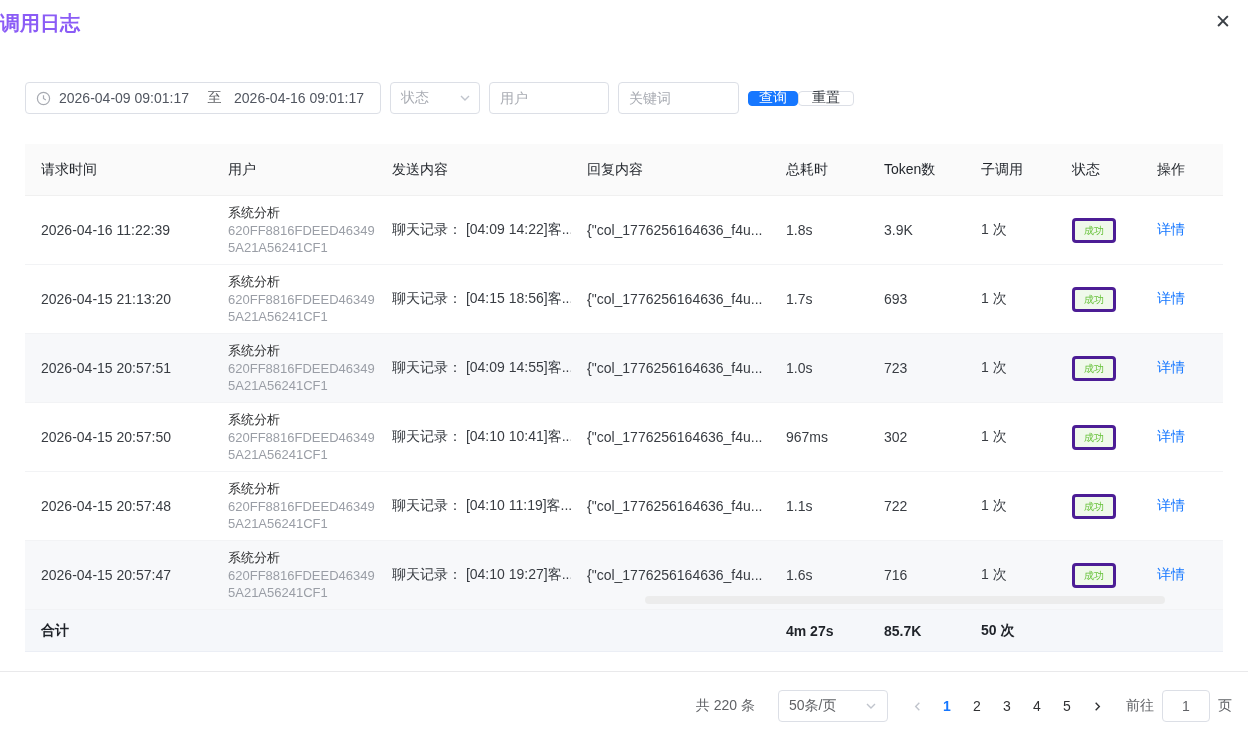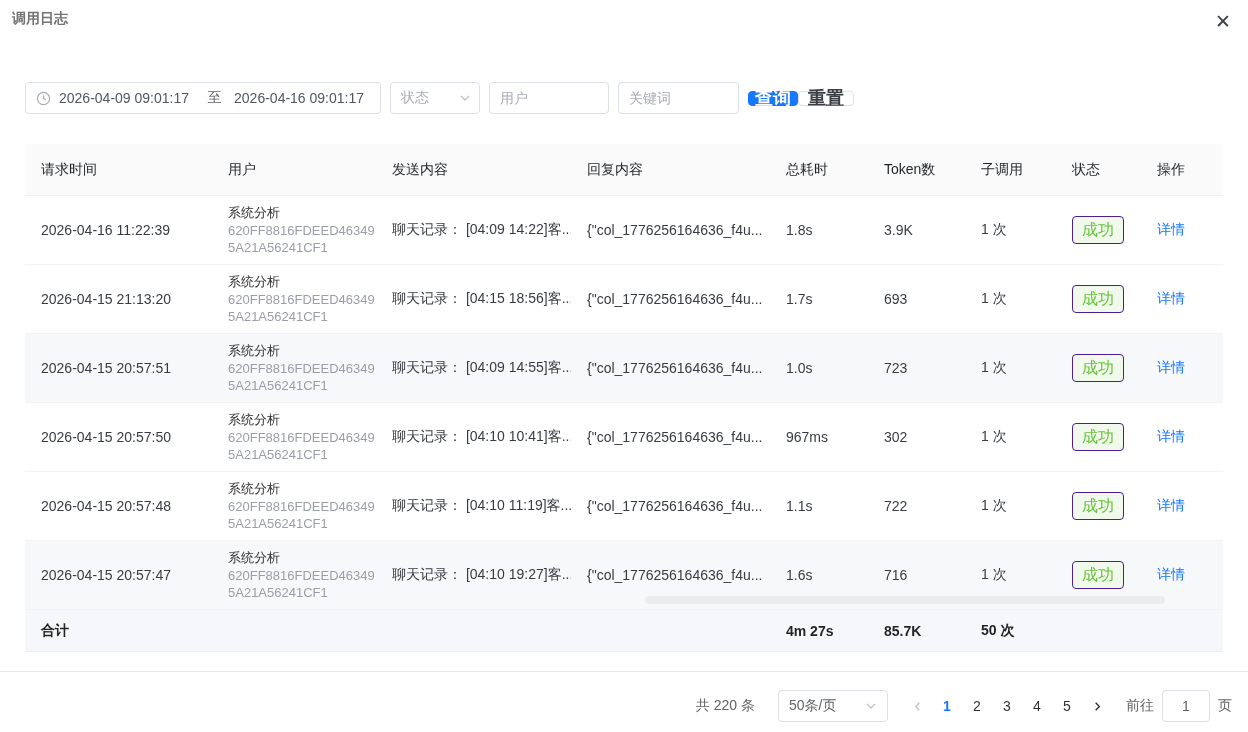--- a/index.html
+++ b/index.html
@@ -1,53 +1,53 @@
 <!DOCTYPE html>
 <html><head>
 <meta charset="utf-8">
 <style>
   * { margin:0; padding:0; box-sizing:border-box; }
   html,body { background:#fff; }
   body { font-family:"Liberation Sans","DejaVu Sans",sans-serif; color:#303133; }
   .dialog { position:relative; width:1248px; height:732px; background:#fff; overflow:hidden; }
 
   
-  .dlg-title { position:absolute; left:12px; top:10px; font-size:14px; font-weight:700; color:#737373; }
+  .dlg-title { position:absolute; left:0; top:10px; font-size:20px; font-weight:700; color:#8b5cf6; }
   .dlg-close { position:absolute; right:14px; top:10px; width:22px; height:22px; display:flex; align-items:center; justify-content:center; cursor:pointer; color:#3a3f45; font-size:19px; line-height:1; }
 
   
   .filters { position:absolute; left:25px; top:82px; display:flex; align-items:center; height:32px; }
   .ctl { height:32px; border:1px solid #dcdfe6; border-radius:4px; background:#fff; display:flex; align-items:center; font-size:14px; }
   .date-range { width:356px; padding:0 10px; color:#515660; }
   .date-range .clock { width:15px; height:15px; margin-right:8px; flex:none; color:#a8abb2; }
   .date-range .dval { width:160px; }
   .date-range .sep { width:46px; text-align:center; color:#606266; }
   .sel { justify-content:space-between; padding:0 8px 0 10px; color:#a8abb2; margin-left:9px; }
   .sel-status { width:90px; }
   .sel .chev { width:12px; height:12px; color:#c0c4cc; flex:none; }
   .txtin { margin-left:9px; }
   .txtin input { width:100%; height:100%; border:none; outline:none; font-size:14px; padding:0 10px; color:#303133; background:transparent; font-family:inherit; }
   .txtin input::placeholder { color:#a8abb2; }
   .in-user { width:120px; }
   .in-kw { width:121px; }
-  .btn { height:15px; border-radius:4px; font-size:18px; display:flex; align-items:center; justify-content:center; cursor:pointer; font-family:inherit;font-weight:bold; }
+  .btn { height:15px; border-radius:4px; font-size:14px; display:flex; align-items:center; justify-content:center; cursor:pointer; font-family:inherit; }
   .btn-primary { width:50px; margin-left:9px; background:#1677ff; border:1px solid #1677ff; color:#fff; }
   .btn-plain { width:56px; background:#fff; border:1px solid #dcdfe6; color:#3a3f45; }
 
   
   .table { position:absolute; left:25px; top:144px; width:1198px; font-size:14px; }
   .tr { display:grid; grid-template-columns:187px 164px 195px 199px 98px 97px 91px 85px 82px; align-items:center; }
   .td { padding-left:16px; padding-right:8px; overflow:hidden; white-space:nowrap; }
   .thead { height:52px; background:#fafafa; border-bottom:1px solid #f0f0f0; color:#1f2329; font-weight:500; }
   .row { height:69px; border-bottom:1px solid #f2f3f5; background:#fff; color:#383c42; }
   .row.striped { background:#f7f8fa; }
   .user-cell { line-height:17px; font-size:13px; }
   .user-name { color:#303133; font-size:13px; margin-bottom:1px; }
   .user-id { color:#9a9ea6; }
-  .badge-ok { display:inline-block; padding:3px 9px; font-size:16px; color:#67c23a; background:#f0f9eb; border:1px solid #4c1d95; border-radius:4px; line-height:1.3; }
+  .badge-ok { display:inline-block; padding:3px 9px; font-size:10px; color:#67c23a; background:#f0f9eb; border:3px solid #4c1d95; border-radius:4px; line-height:1.3; }
   .link { color:#1677ff; cursor:pointer; }
   .tfoot { height:42px; background:#f5f7fa; border-bottom:1px solid #ebeef5; color:#1f2329; }
   .tfoot .td { font-weight:700; }
   .hscroll { position:absolute; left:620px; top:452px; width:520px; height:8px; background:#ececec; border-radius:4px; }
 
   
   .divider { position:absolute; left:0; right:0; top:671px; height:1px; background:#e9e9eb; }
   .pager { position:absolute; right:16px; top:690px; height:32px; display:flex; align-items:center; font-size:14px; color:#606266; }
   .pg-total { margin-right:14px; }
   .pg-size { width:110px; justify-content:space-between; padding:0 10px; color:#606266; }

